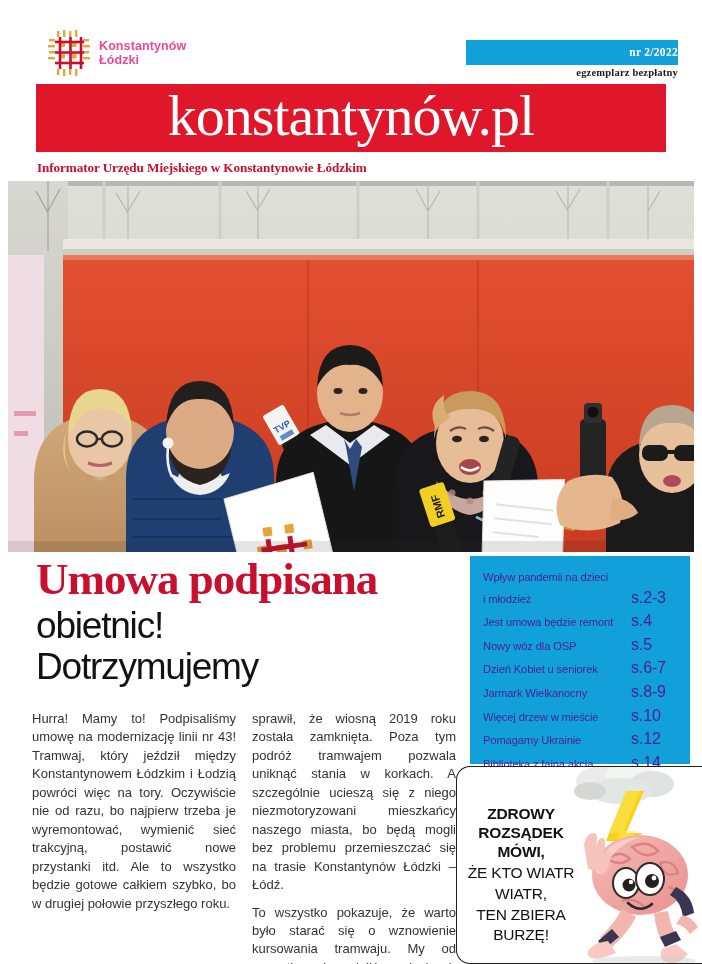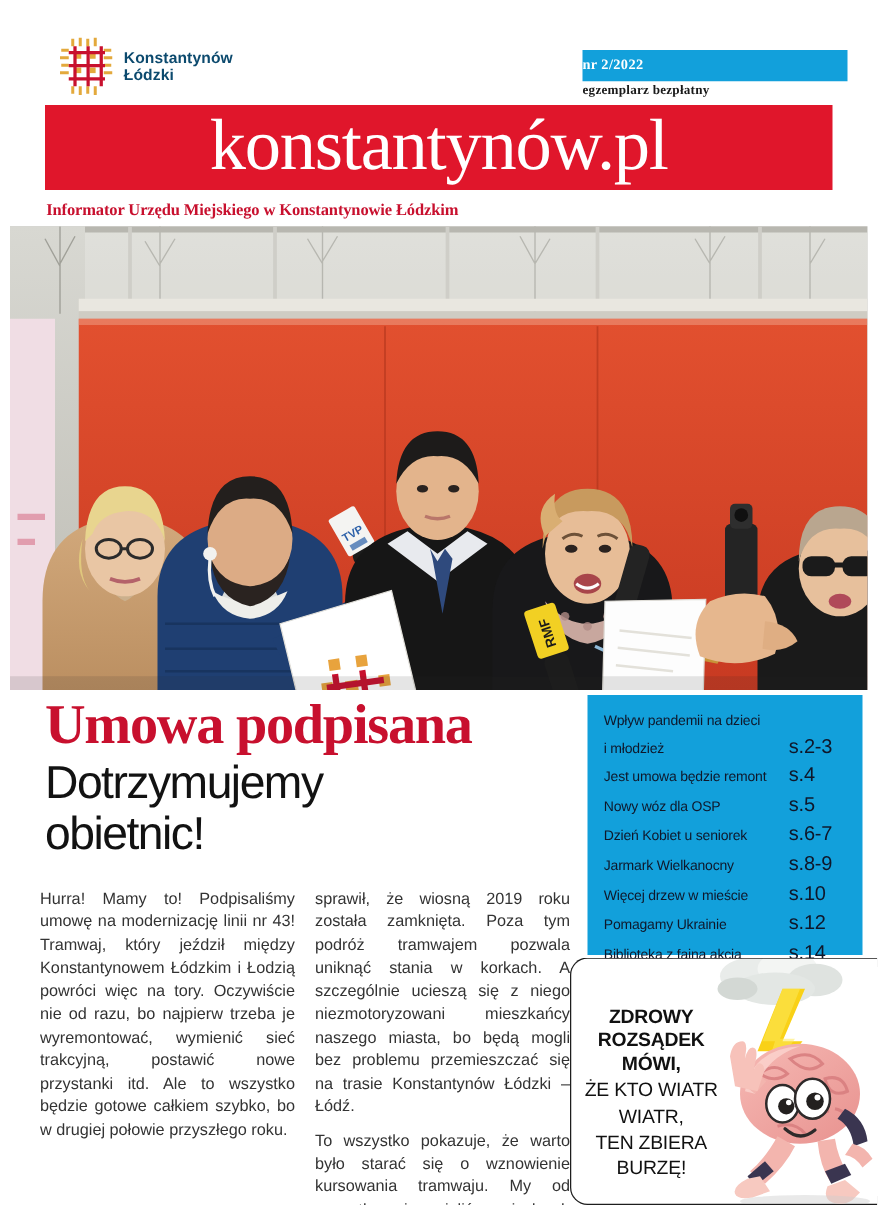--- a/index.html
+++ b/index.html
@@ -14,26 +14,26 @@
 
   
   .masthead { position:relative; height: 180px; }
 
   .logo-block {
     position:absolute; left:48px; top:30px;
     display:flex; align-items:center; gap:9px;
   }
   .logo-mark { width:42px; height:46px; flex:0 0 auto; }
   .logo-text {
-    line-height:1.12; color:#0c4a6e;
+    line-height:1.12; color:#ec4899;
     font-weight:bold; font-size:12.5px; letter-spacing:.1px;
   }
   .logo-text div { white-space:nowrap; }
 
-  .issue-wrap { position:absolute; right:24px; top:40px; width:212px; text-align:left; }
+  .issue-wrap { position:absolute; right:24px; top:40px; width:212px; text-align:right; }
   .issue-badge {
     background:#12A0DB; color:#ffffff;
     font-size:11.5px; font-weight:bold; letter-spacing:.3px;
     padding:6px 0 7px; font-family:"Liberation Serif", serif;
   }
   .issue-sub {
     margin-top:2px; font-size:10.5px; color:#1a1a1a;
     font-family:Liberation Serif, serif; font-weight:bold; letter-spacing:.2px;
   }
 
@@ -73,21 +73,21 @@
   
   .article { position:absolute; left:32px; top:710px; width:424px; display:flex; gap:16px; }
   .col { width:204px; font-size:13px; line-height:1.42; color:#333333; text-align:justify; }
   .col p { margin-bottom:9px; hyphens:auto; }
   .col p:last-child { margin-bottom:0; }
   .more { font-weight:bold; color:#141414; }
 
   
   .toc {
     position:absolute; left:470px; top:556px; width:220px; height:208px;
-    background:#12A0DB; color:#0f172a; padding:14px 0 0 13px;
+    background:#12A0DB; color:#4c1d95; padding:14px 0 0 13px;
   }
   .toc-row { display:flex; align-items:baseline; margin-bottom:3.2px; }
   .toc-label { font-size:11.2px; line-height:1.28; width:148px; letter-spacing:-.15px; }
   .toc-page  { font-size:16px; line-height:1.28; letter-spacing:-.15px; }
   .toc-row.cont .toc-label { }
 
   
   .adbox {
     position:absolute; left:456px; top:766px; width:246px; height:198px;
     border:1.6px solid #1d1d1d; border-right:none;
@@ -346,22 +346,22 @@
         <path d="M604 316 q20 2 26 16 q-12 10 -28 6Z" fill="#dfae83"></path>
       </g>
 
       <rect x="0" y="360" width="686" height="11" fill="#2a2a2a" opacity=".12"></rect>
     </svg>
   </div>
 
   <div class="headline-zone">
     <div class="kicker">Umowa podpisana</div>
     <div class="subhead">
+      <div>obietnic!</div>
       <div>Dotrzymujemy</div>
-      <div>obietnic!</div>
     </div>
   </div>
 
   <div class="article">
     <div class="col">
       <p>Hurra! Mamy to! Podpisaliśmy umowę na modernizację linii nr 43! Tramwaj, który jeździł między Konstantynowem Łódzkim i Łodzią powróci więc na tory. Oczywiście nie od razu, bo najpierw trzeba je wyremontować, wymienić sieć trakcyjną, postawić nowe przystanki itd. Ale to wszystko będzie gotowe całkiem szybko, bo w drugiej połowie przyszłego roku.</p>
     </div>
     <div class="col">
       <p>sprawił, że wiosną 2019 roku została zamknięta. Poza tym podróż tramwajem pozwala uniknąć stania w korkach. A szczególnie ucieszą się z niego niezmotoryzowani mieszkańcy naszego miasta, bo będą mogli bez problemu przemieszczać się na trasie Konstantynów Łódzki – Łódź.</p>
       <p>To wszystko pokazuje, że warto było starać się o wznowienie kursowania tramwaju. My od początku nie mieliśmy żadnych wątpliwości, że ta inwestycja musi dojść do skutku. I bardzo cieszymy się, że będzie zrealizowana.</p>

